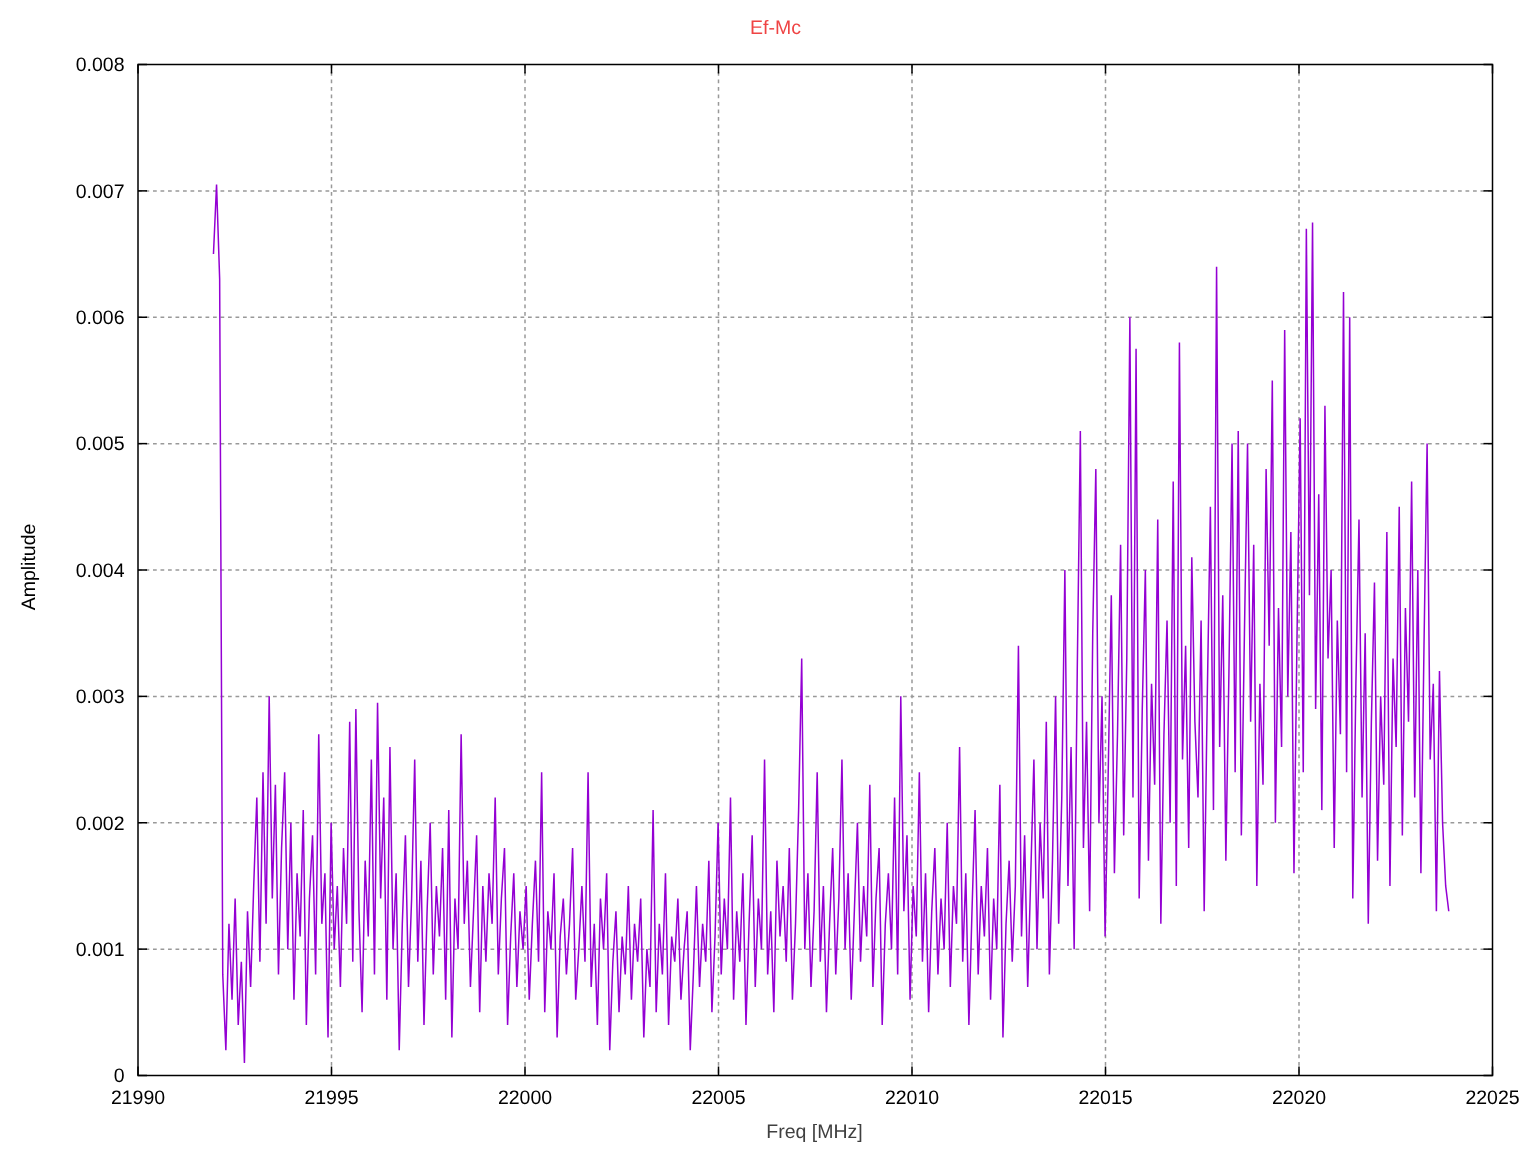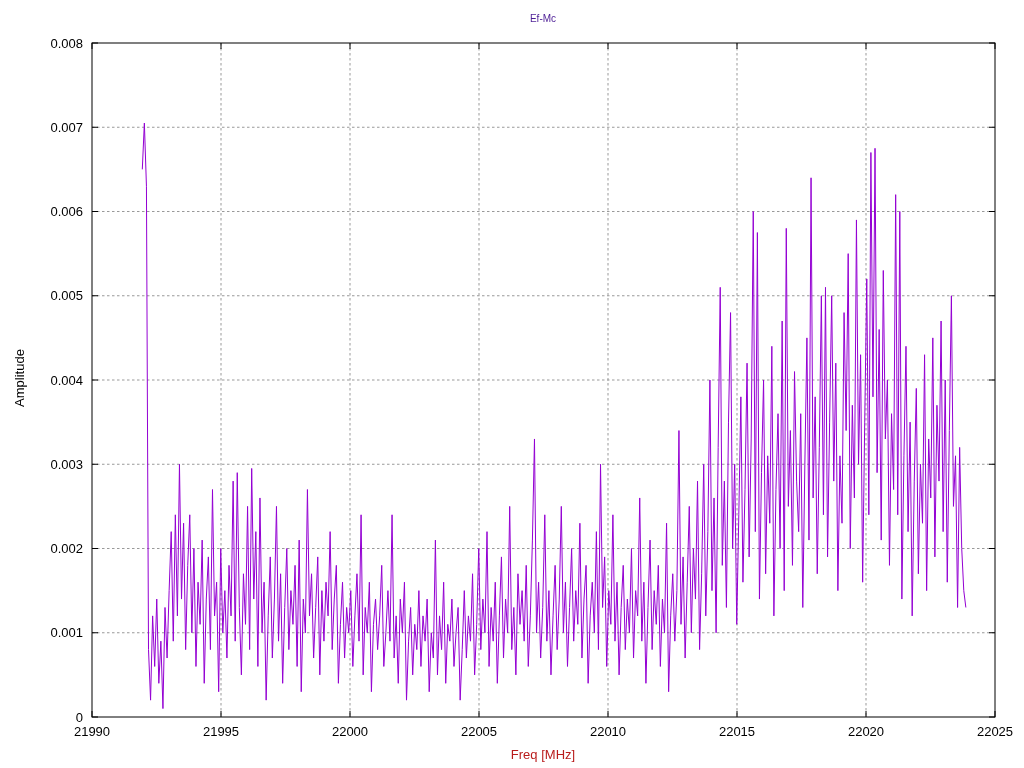--- a/index.html
+++ b/index.html
@@ -9,32 +9,32 @@
   }
   #figure {
     position: relative;
     width: 1024px;
     height: 768px;
     background: #ffffff;
     overflow: hidden;
   }
   .chart-title {
     position: absolute;
-    left: 543px; top: 18px;
+    left: 517px; top: 18px;
     transform: translate(-50%, -50%);
-    font-size: 10px;
-    color: #4c1d95;
+    font-size: 13px;
+    color: #ef4444;
     white-space: nowrap;
   }
   .x-axis-label {
     position: absolute;
     left: 543px; top: 754px;
     transform: translate(-50%, -50%);
     font-size: 13px;
-    color: #b91c1c;
+    color: #404040;
     white-space: nowrap;
   }
   .y-axis-label {
     position: absolute;
     left: 19px; top: 378px;
     transform: translate(-50%, -50%) rotate(-90deg);
     font-size: 13px;
     color: #000000;
     white-space: nowrap;
   }

